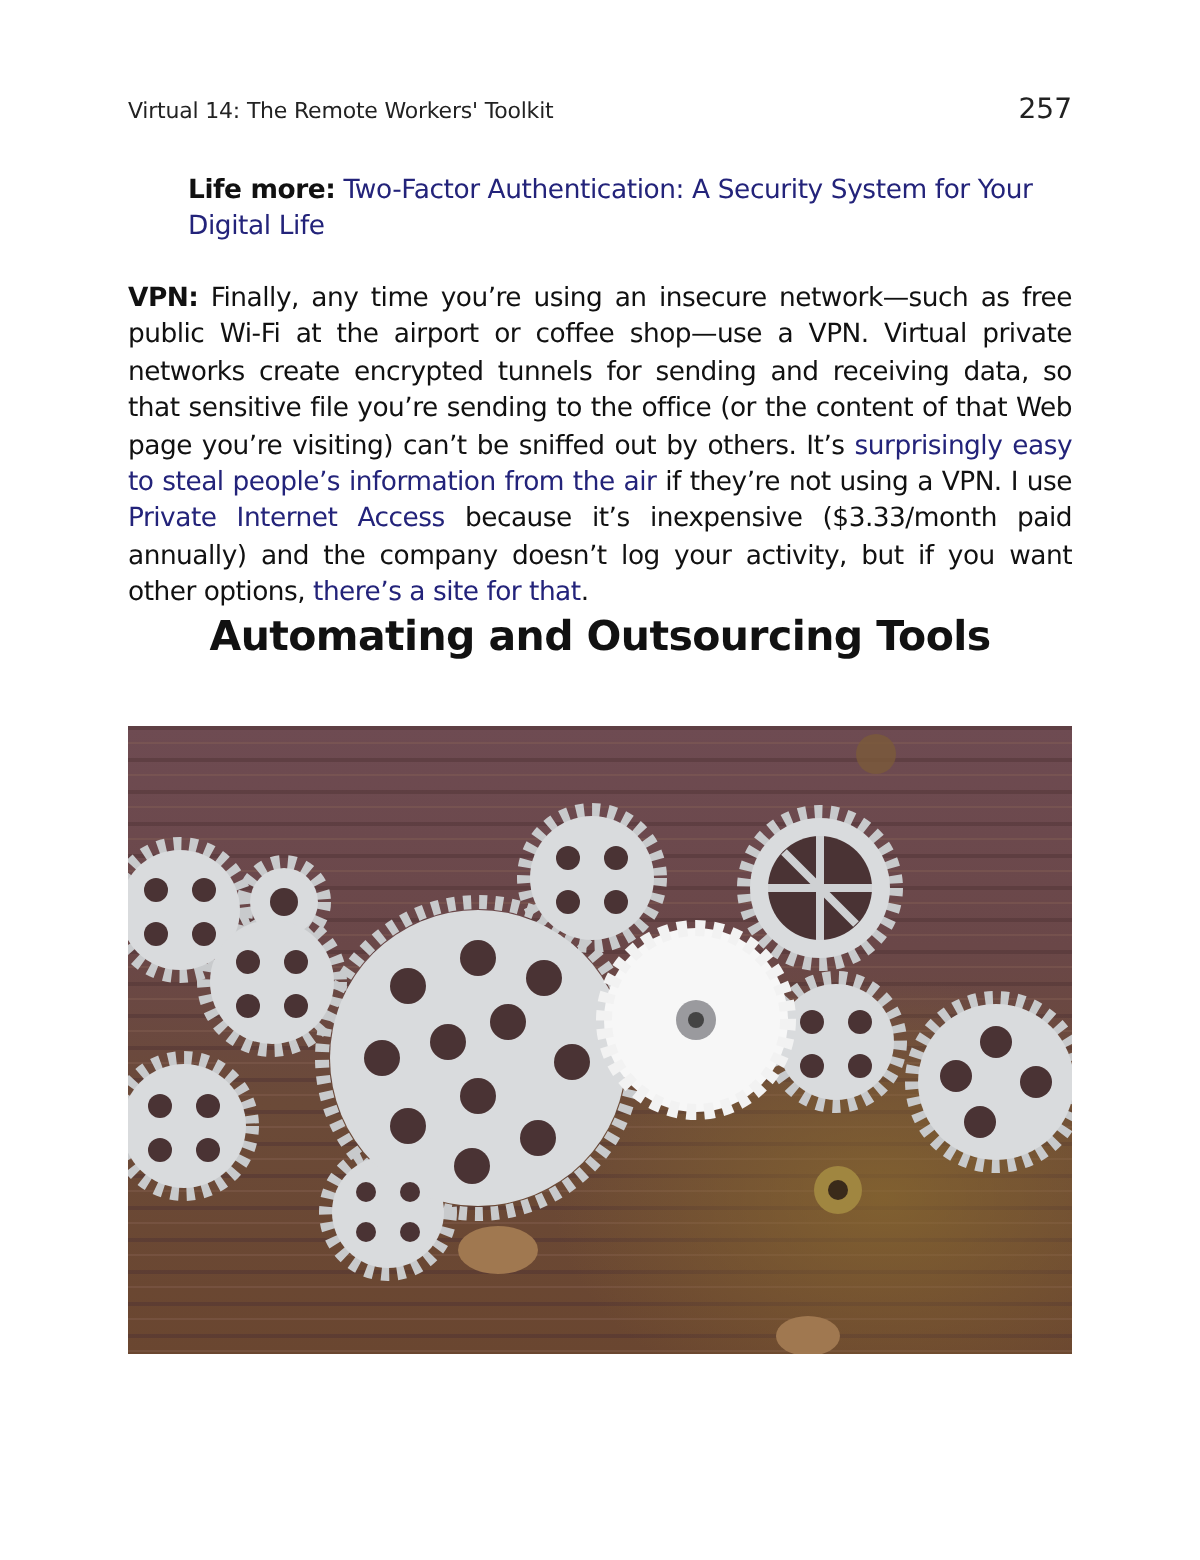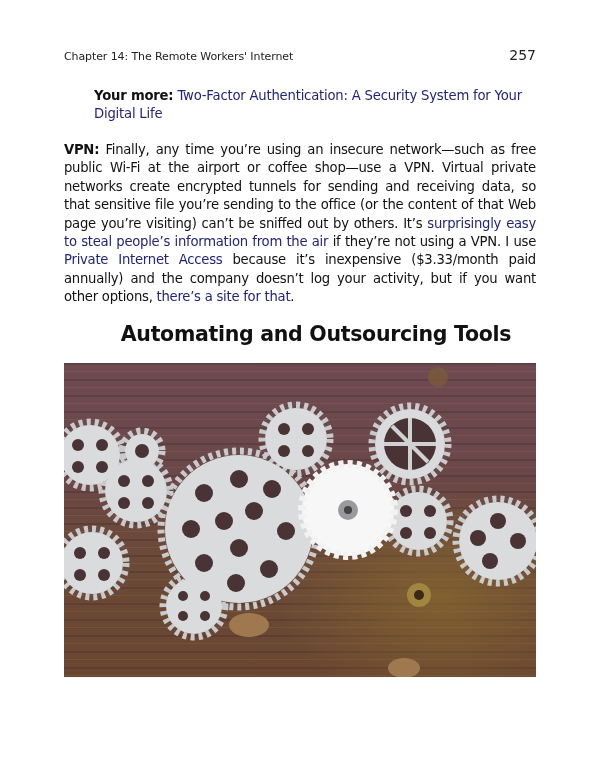--- a/index.html
+++ b/index.html
@@ -10,35 +10,35 @@
     .chapter-title { font-size:11px; color:#222; letter-spacing:-0.1px; }
     .page-number { font-size:14px; color:#222; }
     .learn-more { position:absolute; left:94px; top:87px; width:430px;
            font-size:13.2px; line-height:18px; letter-spacing:-0.2px; }
     .learn-more b { font-weight:bold; color:#111; }
     a.link { color:#23237a; text-decoration:none; }
     .vpn-para { position:absolute; left:64px; top:141px; width:472px;
            font-size:13.2px; line-height:18.4px; text-align:justify; letter-spacing:-0.25px; }
     .vpn-para b { font-weight:bold; }
     .section-heading { position:absolute; left:64px; top:306px; width:472px;
-           text-align:center; font-size:20.5px; font-weight:bold; color:#111; letter-spacing:-0.3px; margin:16px; }
+           text-align:center; font-size:20.5px; font-weight:bold; color:#111; letter-spacing:-0.3px; margin:0; }
     .figure { position:absolute; left:64px; top:363px; width:472px; height:314px; overflow:hidden;
            background:linear-gradient(180deg,#6e4b52 0%,#6a4748 35%,#6b4a38 60%,#6a4630 100%); }
     .figure svg { display:block; }
   </style>
 </head>
 <body>
 
 <div class="running-header">
-  <span class="chapter-title">Chapter 14: The Remote Workers' Internet</span>
+  <span class="chapter-title">Virtual 14: The Remote Workers' Toolkit</span>
   <span class="page-number">257</span>
 </div>
 
 <div class="learn-more">
-  <b>Your more:</b>
+  <b>Life more:</b>
   <a class="link" href="#">Two-Factor Authentication: A Security System for Your Digital Life</a>
 </div>
 
 <p class="vpn-para" style="margin:0;"><b>VPN:</b><span> Finally, any time you’re using an insecure network—such as free public Wi-Fi at the airport or coffee shop—use a VPN. Virtual private networks create encrypted tunnels for sending and receiving data, so that sensitive file you’re sending to the office (or the content of that Web page you’re visiting) can’t be sniffed out by others. It’s </span><a class="link" href="#">surprisingly easy to steal people’s information from the air</a><span> if they’re not using a VPN. I use </span><a class="link" href="#">Private Internet Access</a><span> because it’s inexpensive ($3.33/month paid annually) and the company doesn’t log your activity, but if you want other options, </span><a class="link" href="#">there’s a site for that</a><span>.</span></p>
 
 <h2 class="section-heading">Automating and Outsourcing Tools</h2>
 
 <div class="figure">
   <svg width="472" height="314" viewBox="0 0 472 314" xmlns="http://www.w3.org/2000/svg">
     <defs>

